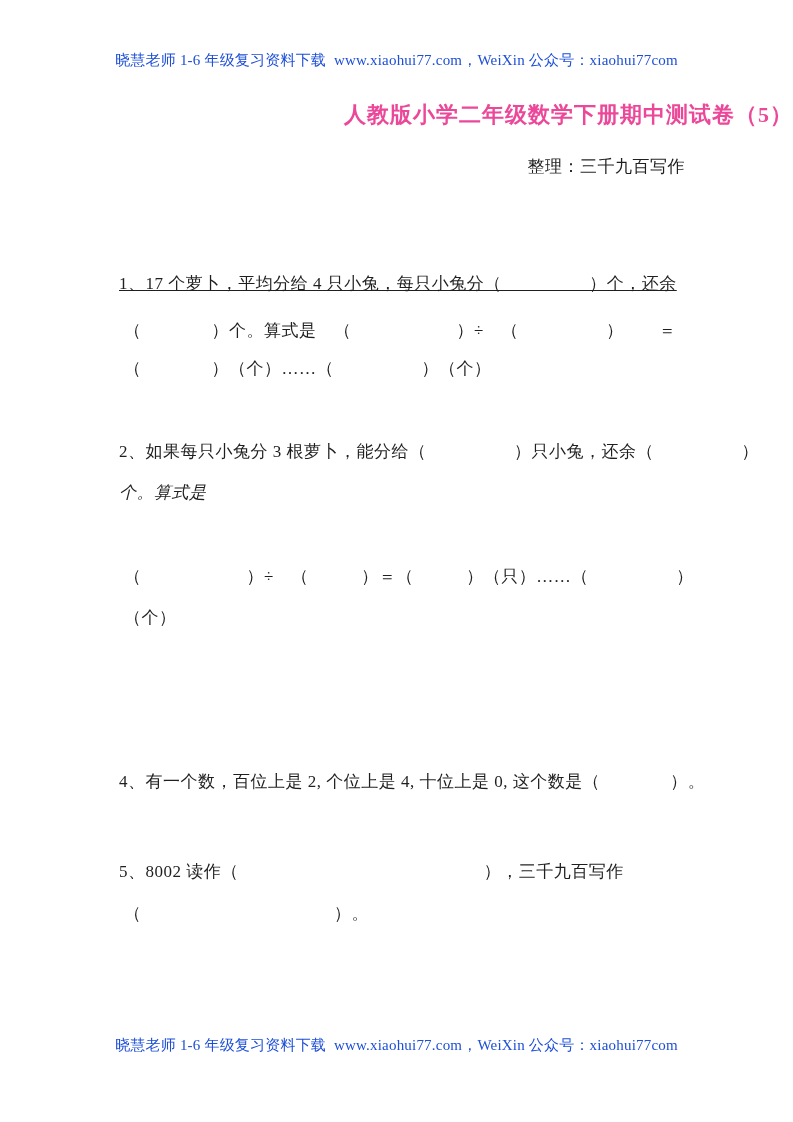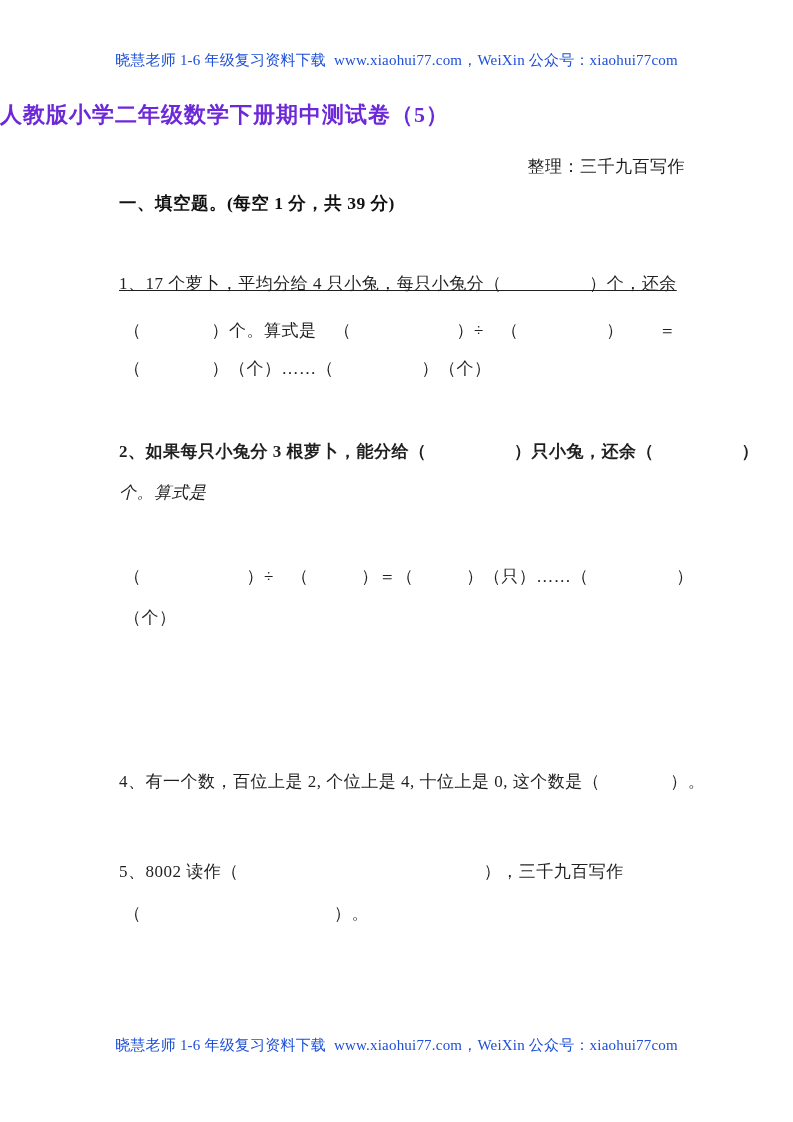--- a/index.html
+++ b/index.html
@@ -39,62 +39,61 @@
     left: 0;
     width: 100%;
     text-align: center;
     font-size: 15px;
     letter-spacing: 0.2px;
   }
   .doc-title {
     top: 103px;
     left: 0;
     width: 100%;
-    text-align: left;
+    text-align: right;
     font-size: 22px;
     font-weight: bold;
     letter-spacing: 1px;
-    color: #6d28d9;
+    color: #ec4899;
   }
   .byline {
     top: 155px;
     right: 108px;
     font-size: 17px;
   }
   .section-heading {
     top: 191px;
     left: 119px;
     font-size: 17.5px;
     font-weight: bold;
     color: #111;
   }
   .q1l1 { top: 272px; left: 119px; text-decoration: underline; }
   .q1l2 { top: 319px; left: 124px; }
   .q1l3 { top: 357px; left: 124px; }
-  .q2l1 { top: 440px; left: 119px; font-weight: bold; }
+  .q2l1 { top: 440px; left: 119px; }
   .q2l2 { top: 481px; left: 119px; font-style: italic; }
   .q2l3 { top: 565px; left: 124px; }
   .q2l4 { top: 606px; left: 124px; }
   .q3l1 { top: 690px; left: 119px; }
   .q4l1 { top: 770px; left: 119px; }
   .q5l1 { top: 860px; left: 119px; }
   .q5l2 { top: 902px; left: 124px; }
 </style>
 </head>
 <body>
 
 <div class="page">
 
   <div class="line header-line accent">晓慧老师 1-6 年级复习资料下载  www.xiaohui77.com，WeiXin 公众号：xiaohui77com</div>
 
   <div class="line doc-title">人教版小学二年级数学下册期中测试卷（5）</div>
 
   <div class="line byline">整理：三千九百写作</div>
 
-  <div class="line section-heading">一、填空题。(每空 1 分，共 39 分)</div>
 
   <div class="line q1l1">1、17 个萝卜，平均分给 4 只小兔，每只小兔分（　　　　　）个，还余</div>
   <div class="line q1l2">（　　　　）个。算式是　（　　　　　　）÷　（　　　　　）　　＝</div>
   <div class="line q1l3">（　　　　）（个）……（　　　　　）（个）</div>
 
   <div class="line q2l1">2、如果每只小兔分 3 根萝卜，能分给（　　　　　）只小兔，还余（　　　　　）</div>
   <div class="line q2l2">个。算式是</div>
   <div class="line q2l3">（　　　　　　）÷　（　　　）＝（　　　）（只）……（　　　　　）</div>
   <div class="line q2l4">（个）</div>
 

